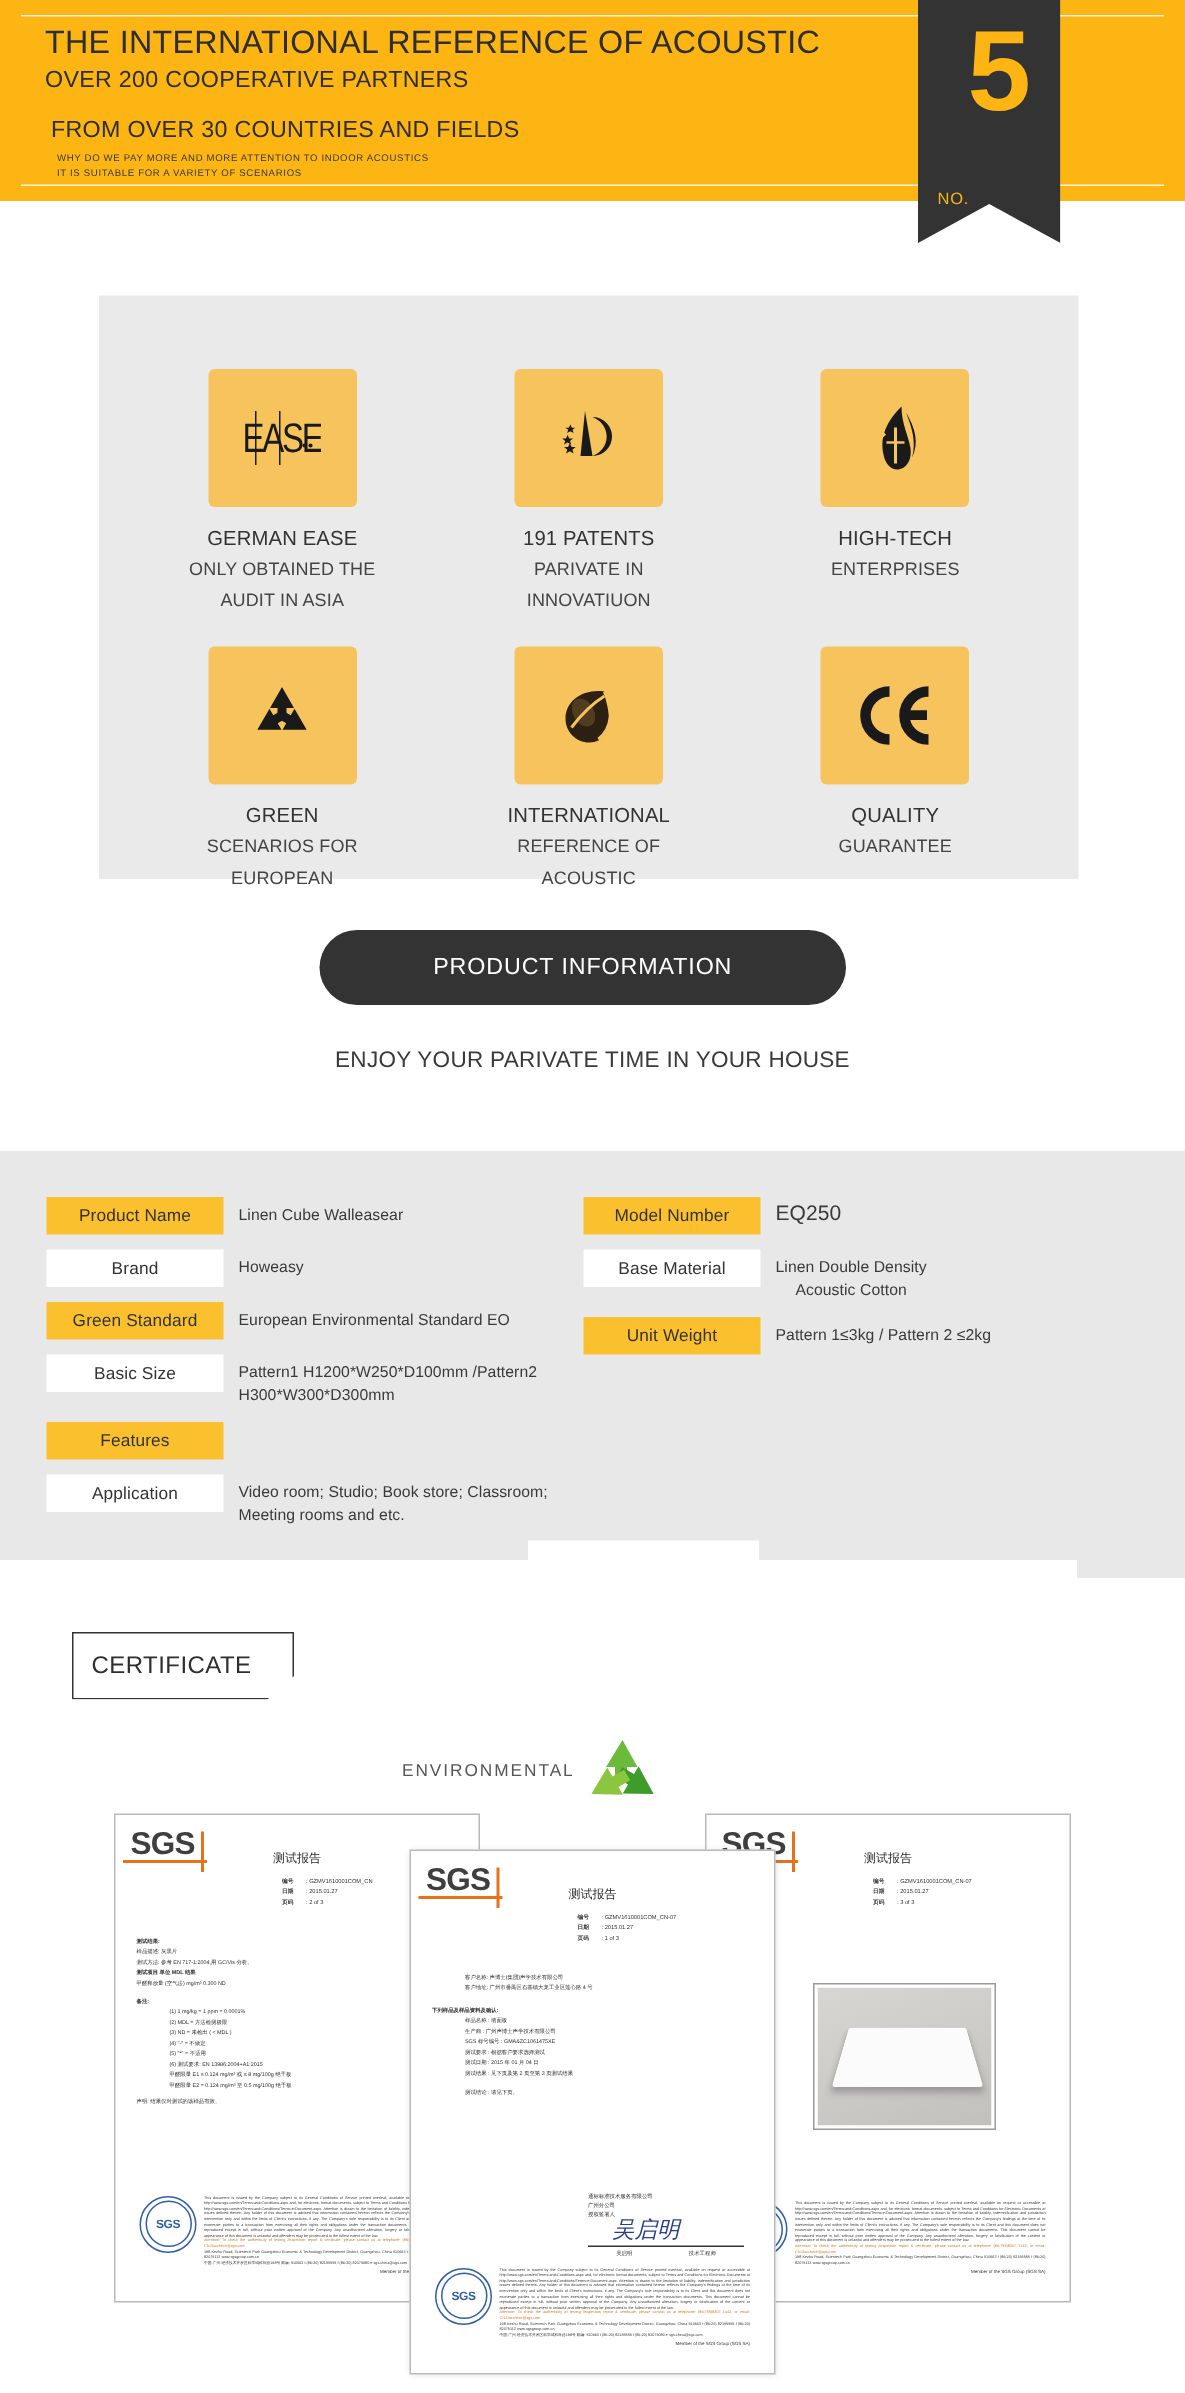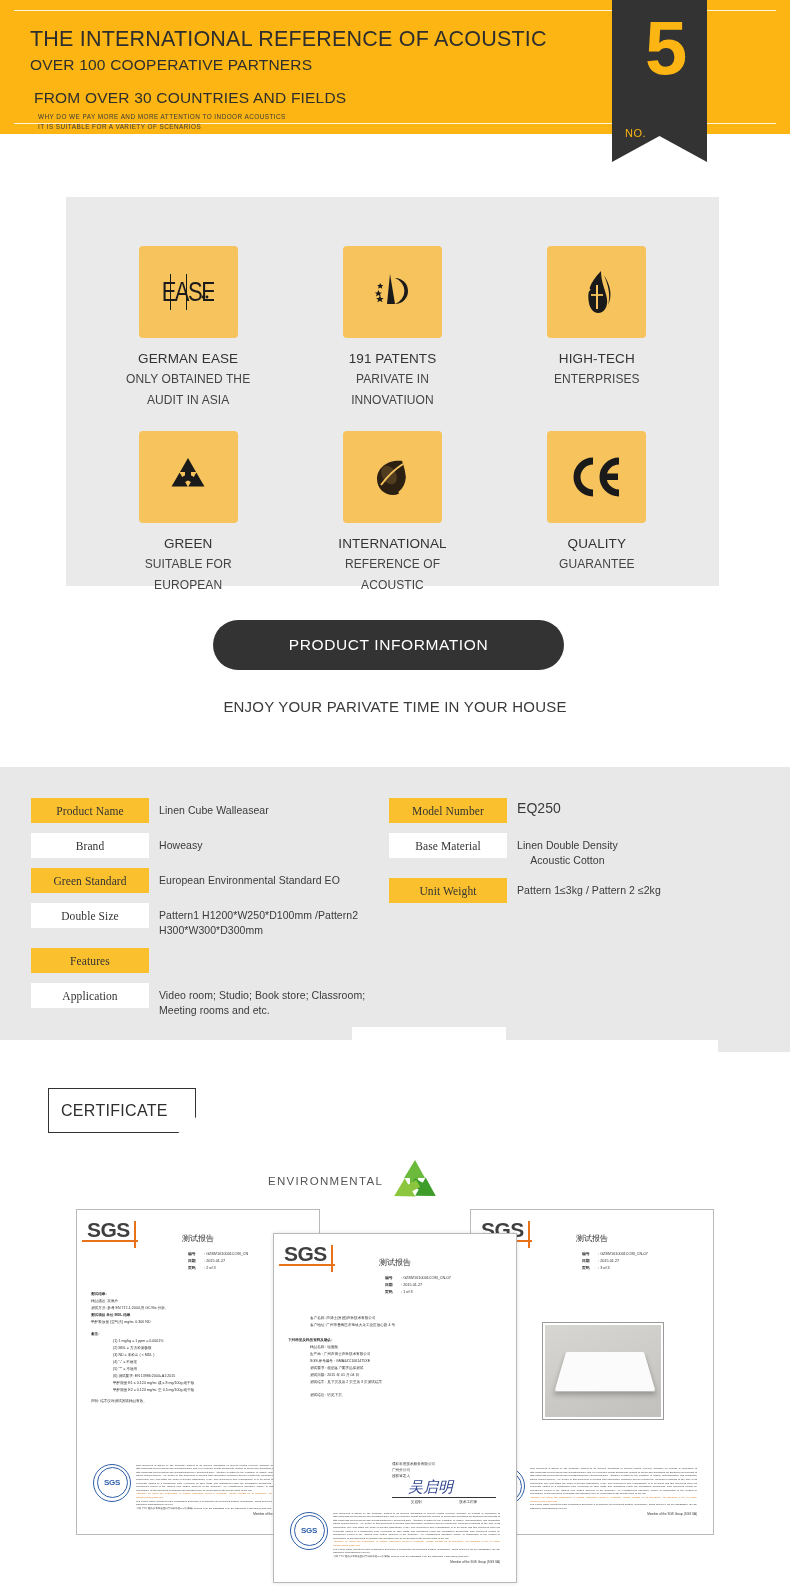--- a/index.html
+++ b/index.html
@@ -25,21 +25,21 @@
   }
   .header-inner-line {
     position: absolute;
     left: 14px; top: 10px;
     width: 762px; height: 114px;
     border-top: 1px solid rgba(255,255,255,0.85);
     border-bottom: 1px solid rgba(255,255,255,0.85);
   }
   .header-texts {
     position: absolute;
-    left: 30px; top: 26px;
+    left: 30px; top: 15px;
     width: 540px;
     color: #2e2e2e;
   }
   .h-line1 {
     font-size: 21.5px;
     letter-spacing: 0.2px;
     line-height: 27px;
     white-space: nowrap;
   }
   .h-line2 {
@@ -187,21 +187,20 @@
     width: 118px;
     min-height: 25px;
     flex: 0 0 118px;
     display: flex;
     align-items: center;
     justify-content: center;
     font-size: 11.5px;
     color: #333;
     background: #ffffff;
     letter-spacing: 0.1px;
-    font-family: Liberation Serif, serif;
   }
   .spec-label.hl { background: #FBC02D; }
   .spec-value {
     padding-left: 10px;
     font-size: 10.5px;
     color: #3a3a3a;
     line-height: 15px;
     padding-top: 5px;
     letter-spacing: 0.05px;
   }
@@ -379,21 +378,21 @@
 </style>
 </head>
 <body>
 
 <div class="page">
 
   <div class="header">
     <div class="header-inner-line"></div>
     <div class="header-texts">
       <div class="h-line1">THE INTERNATIONAL REFERENCE OF ACOUSTIC</div>
-      <div class="h-line2">OVER 100 COOPERATIVE PARTNERS</div>
+      <div class="h-line2">OVER 200 COOPERATIVE PARTNERS</div>
       <div class="h-line3">FROM OVER 30 COUNTRIES AND FIELDS</div>
       <div class="h-sub">WHY DO WE PAY MORE AND MORE ATTENTION TO INDOOR ACOUSTICS</div>
       <div class="h-sub" style="margin-top:0">IT IS SUITABLE FOR A VARIETY OF SCENARIOS</div>
     </div>
   </div>
   <div class="ribbon"></div>
   <div class="ribbon-no" style="left:625px;">NO.</div>
   <div class="ribbon-num" style="left:645px;">5</div>
 
   <div class="feature-panel">
@@ -448,21 +447,21 @@
         <div class="feature-icon">
           <svg width="46" height="44" viewBox="0 0 46 44">
             <g fill="#1a1a1a">
               <path d="M23 3 L31 17 L26 17 L26 24 L20 24 L20 17 L15 17 Z" transform="rotate(0 23 16)"></path>
               <path d="M23 3 L31 17 L26 17 L26 24 L20 24 L20 17 L15 17 Z" transform="rotate(120 23 22)"></path>
               <path d="M23 3 L31 17 L26 17 L26 24 L20 24 L20 17 L15 17 Z" transform="rotate(240 23 22)"></path>
             </g>
           </svg>
         </div>
         <div class="feature-title">GREEN</div>
-        <div class="feature-sub">SUITABLE FOR</div>
+        <div class="feature-sub">SCENARIOS FOR</div>
         <div class="feature-sub">EUROPEAN</div>
       </div>
 
       <div class="feature-cell">
         <div class="feature-icon">
           <svg width="46" height="44" viewBox="0 0 46 44">
             <path d="M34 6 C20 4 8 12 8 24 C8 33 15 40 24 40 C33 40 38 32 37 22 C36 14 34 10 34 6 Z" fill="#2c2013"></path>
             <path d="M34 6 C40 16 40 30 30 38" stroke="#F6C35C" stroke-width="2.4" fill="none"></path>
             <path d="M12 30 C18 22 26 14 34 9" stroke="#F6C35C" stroke-width="2" fill="none"></path>
             <ellipse cx="20" cy="20" rx="7" ry="10" fill="#F6C35C" opacity="0.18" transform="rotate(-30 20 20)"></ellipse>
@@ -501,21 +500,21 @@
     </div>
     <div class="spec-row">
       <div class="spec-label">Brand</div>
       <div class="spec-value">Howeasy</div>
     </div>
     <div class="spec-row">
       <div class="spec-label hl">Green Standard</div>
       <div class="spec-value">European Environmental Standard EO</div>
     </div>
     <div class="spec-row">
-      <div class="spec-label">Double Size</div>
+      <div class="spec-label">Basic Size</div>
       <div class="spec-value">Pattern1 H1200*W250*D100mm  /Pattern2 H300*W300*D300mm</div>
     </div>
     <div class="spec-row">
       <div class="spec-label hl">Features</div>
     </div>
     <div class="spec-row">
       <div class="spec-label">Application</div>
       <div class="spec-value">Video room; Studio; Book store; Classroom; Meeting rooms and etc.</div>
     </div>
   </div>

